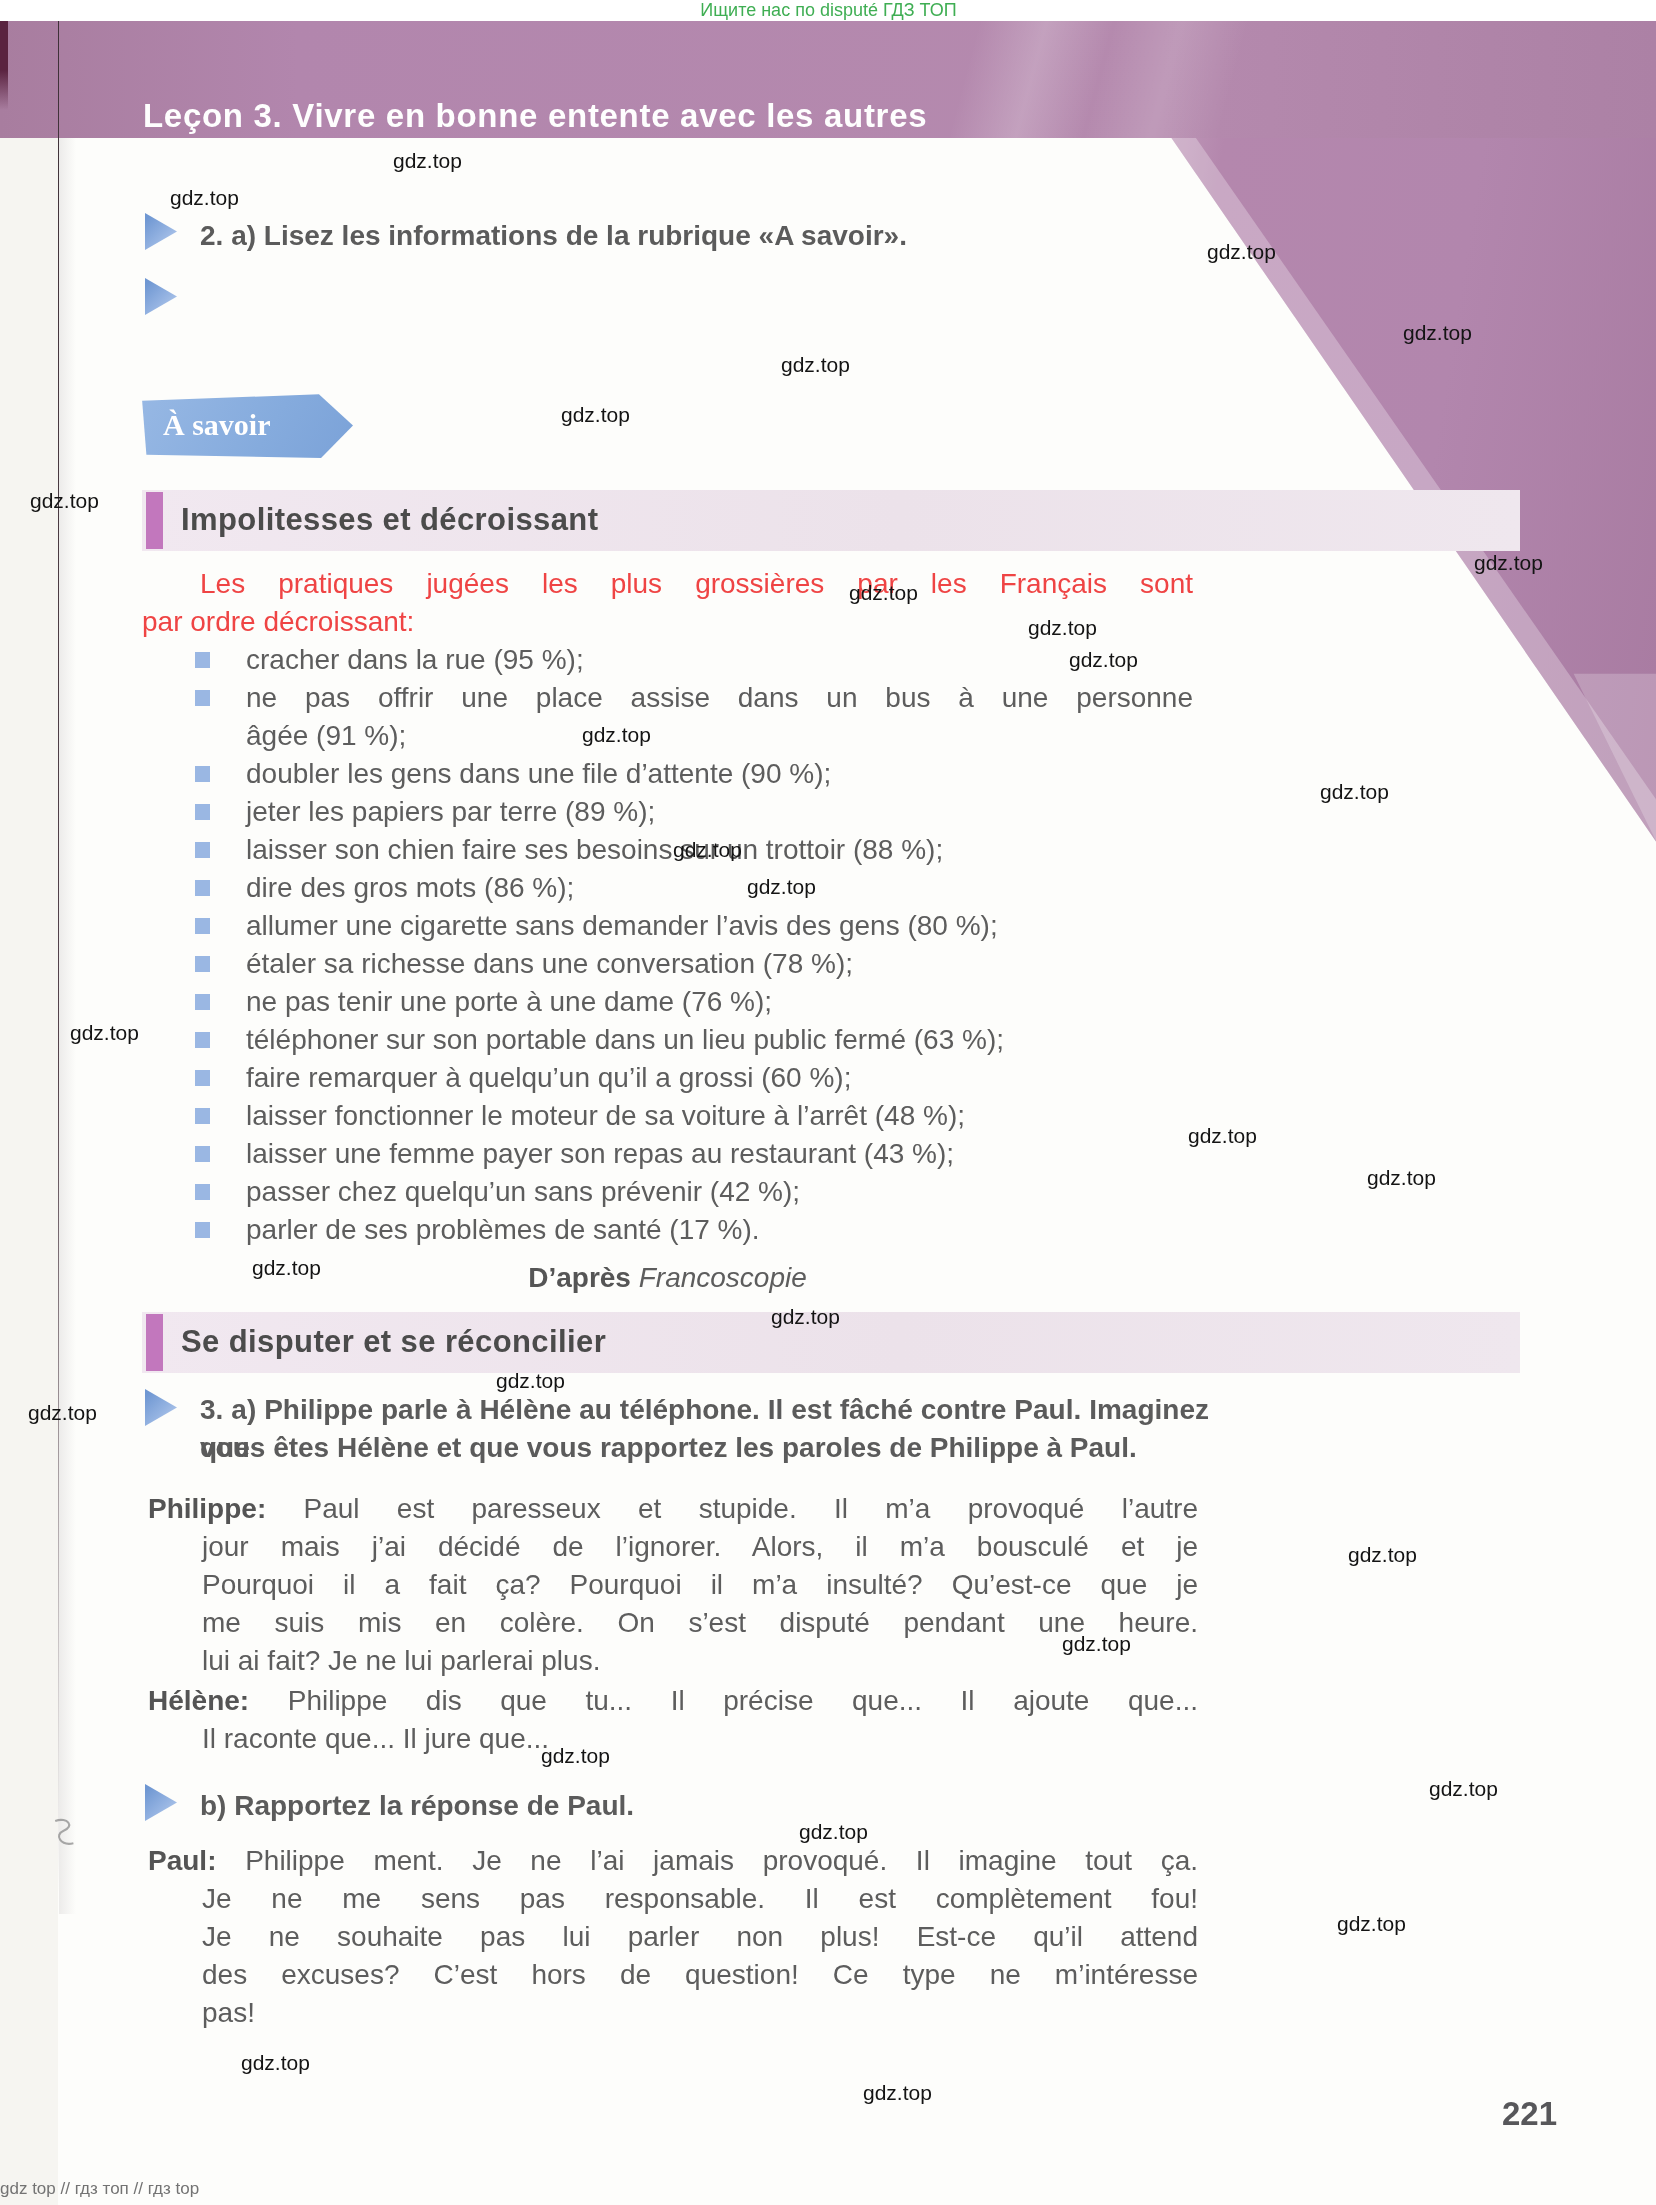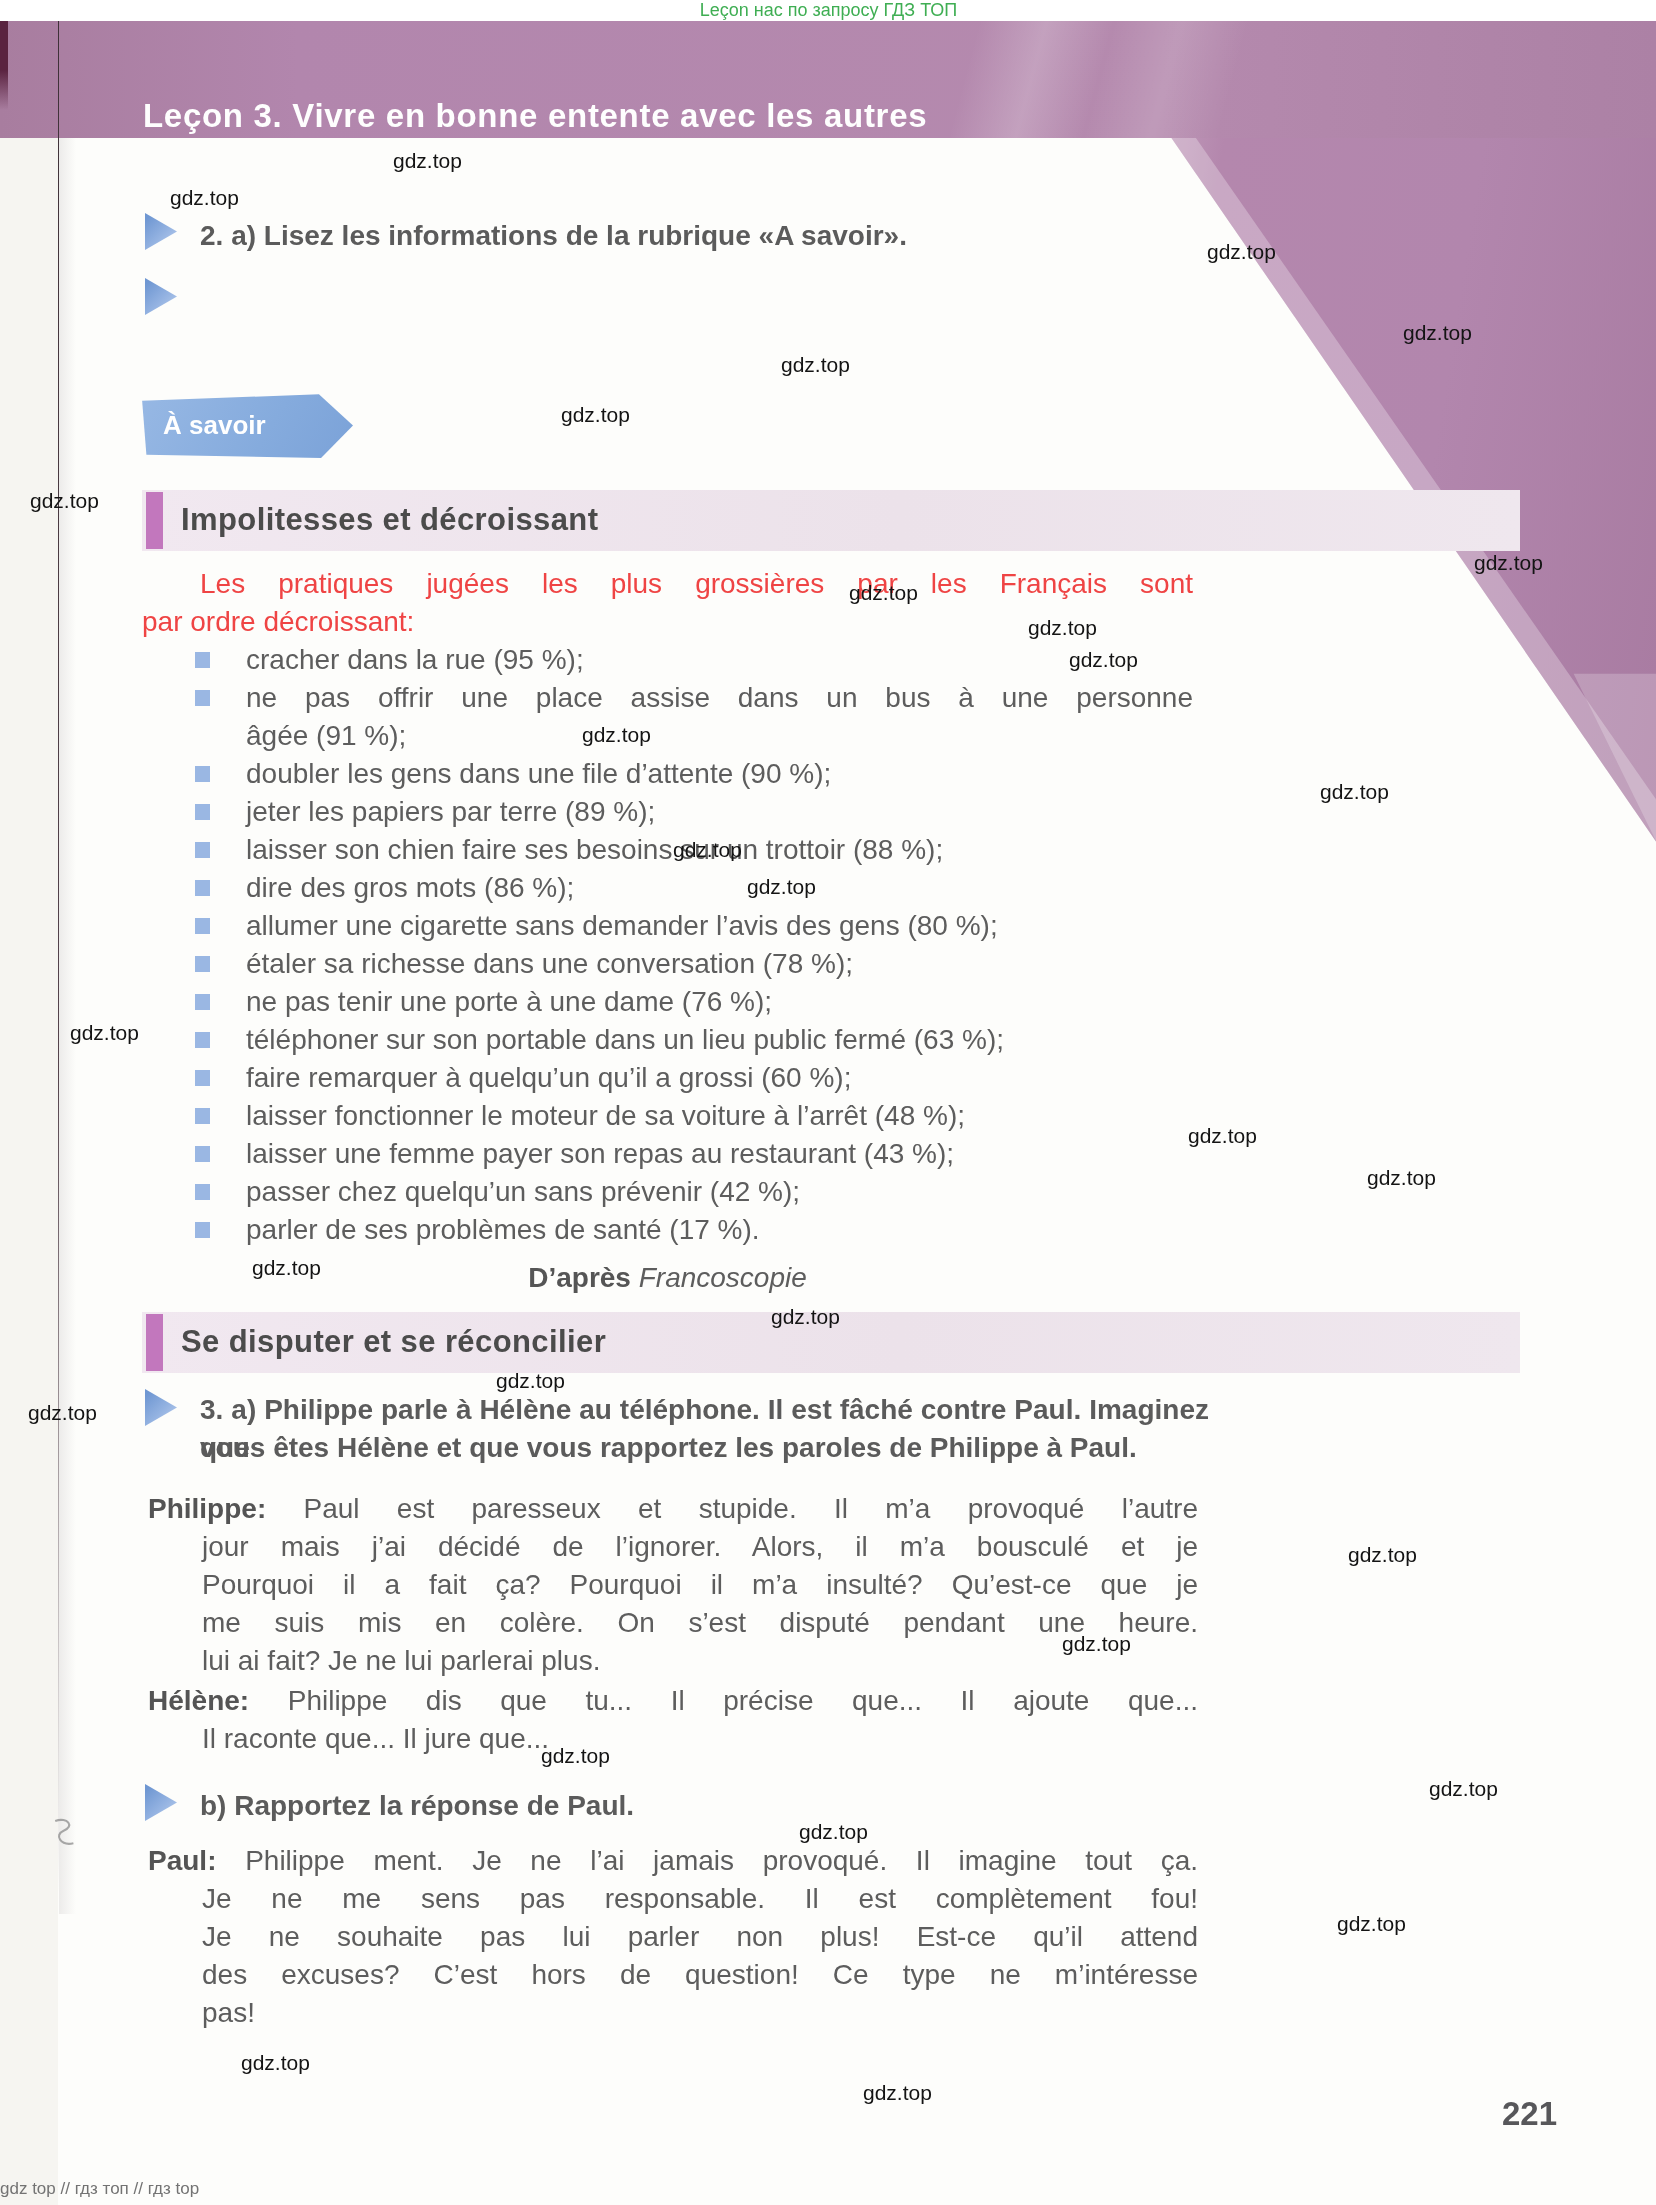--- a/index.html
+++ b/index.html
@@ -64,21 +64,21 @@
   .exblock{position:absolute;left:200px;width:1009px;color:#5b5b5b;font-size:28px;font-weight:bold;}
   .exline{height:38px;line-height:38px;}
   .jl{text-align:justify;text-align-last:justify;}
   
   .savoir-badge{
     position:absolute;left:140px;top:393px;width:213px;height:65px;
     clip-path:polygon(1% 12%, 84% 2%, 100% 50%, 85% 100%, 3% 95%);
     background:linear-gradient(120deg,#97b8e4 0%,#85abdd 60%,#7ba2d8 100%);
   }
   .savoir-badge span{
-    display:block;padding-left:23px;font-size:26px;font-weight:bold;color:#ffffff;line-height:64px;
+    display:block;padding-left:23px;font-size:30px;font-weight:bold;color:#ffffff;line-height:64px;font-family:Liberation Serif, serif;
   }
   
   .section-band{
     position:absolute;left:142px;width:1378px;height:61px;
     background:linear-gradient(90deg,#f1e8f0 0%,#ece2ea 55%,#efe7ee 100%);
   }
   .section-band .bar{
     position:absolute;left:3.6px;top:2.1px;width:17px;height:57px;background:#c277bd;
   }
   .section-band .hd{
@@ -113,21 +113,21 @@
   
   .wm{position:absolute;font-size:21px;color:#141414;white-space:nowrap;}
   
   .artifact{position:absolute;left:51px;top:1815px;opacity:0.75;}
 </style>
 </head>
 <body>
 
 <div id="canvas">
 
-  <div class="top-banner">Leçon нас по запросу ГДЗ ТОП</div>
+  <div class="top-banner">Ищите нас по disputé ГДЗ ТОП</div>
 
   <div class="header-band"></div>
   <div class="header-dark-edge"></div>
   <div class="purple-right"></div>
   <div class="purple-right-highlight"></div>
   <div class="purple-corner-light"></div>
   <div class="header-title">Leçon 3. Vivre en bonne entente avec les autres</div>
 
   <div class="left-strip"></div>
   <div class="fold-line"></div>

